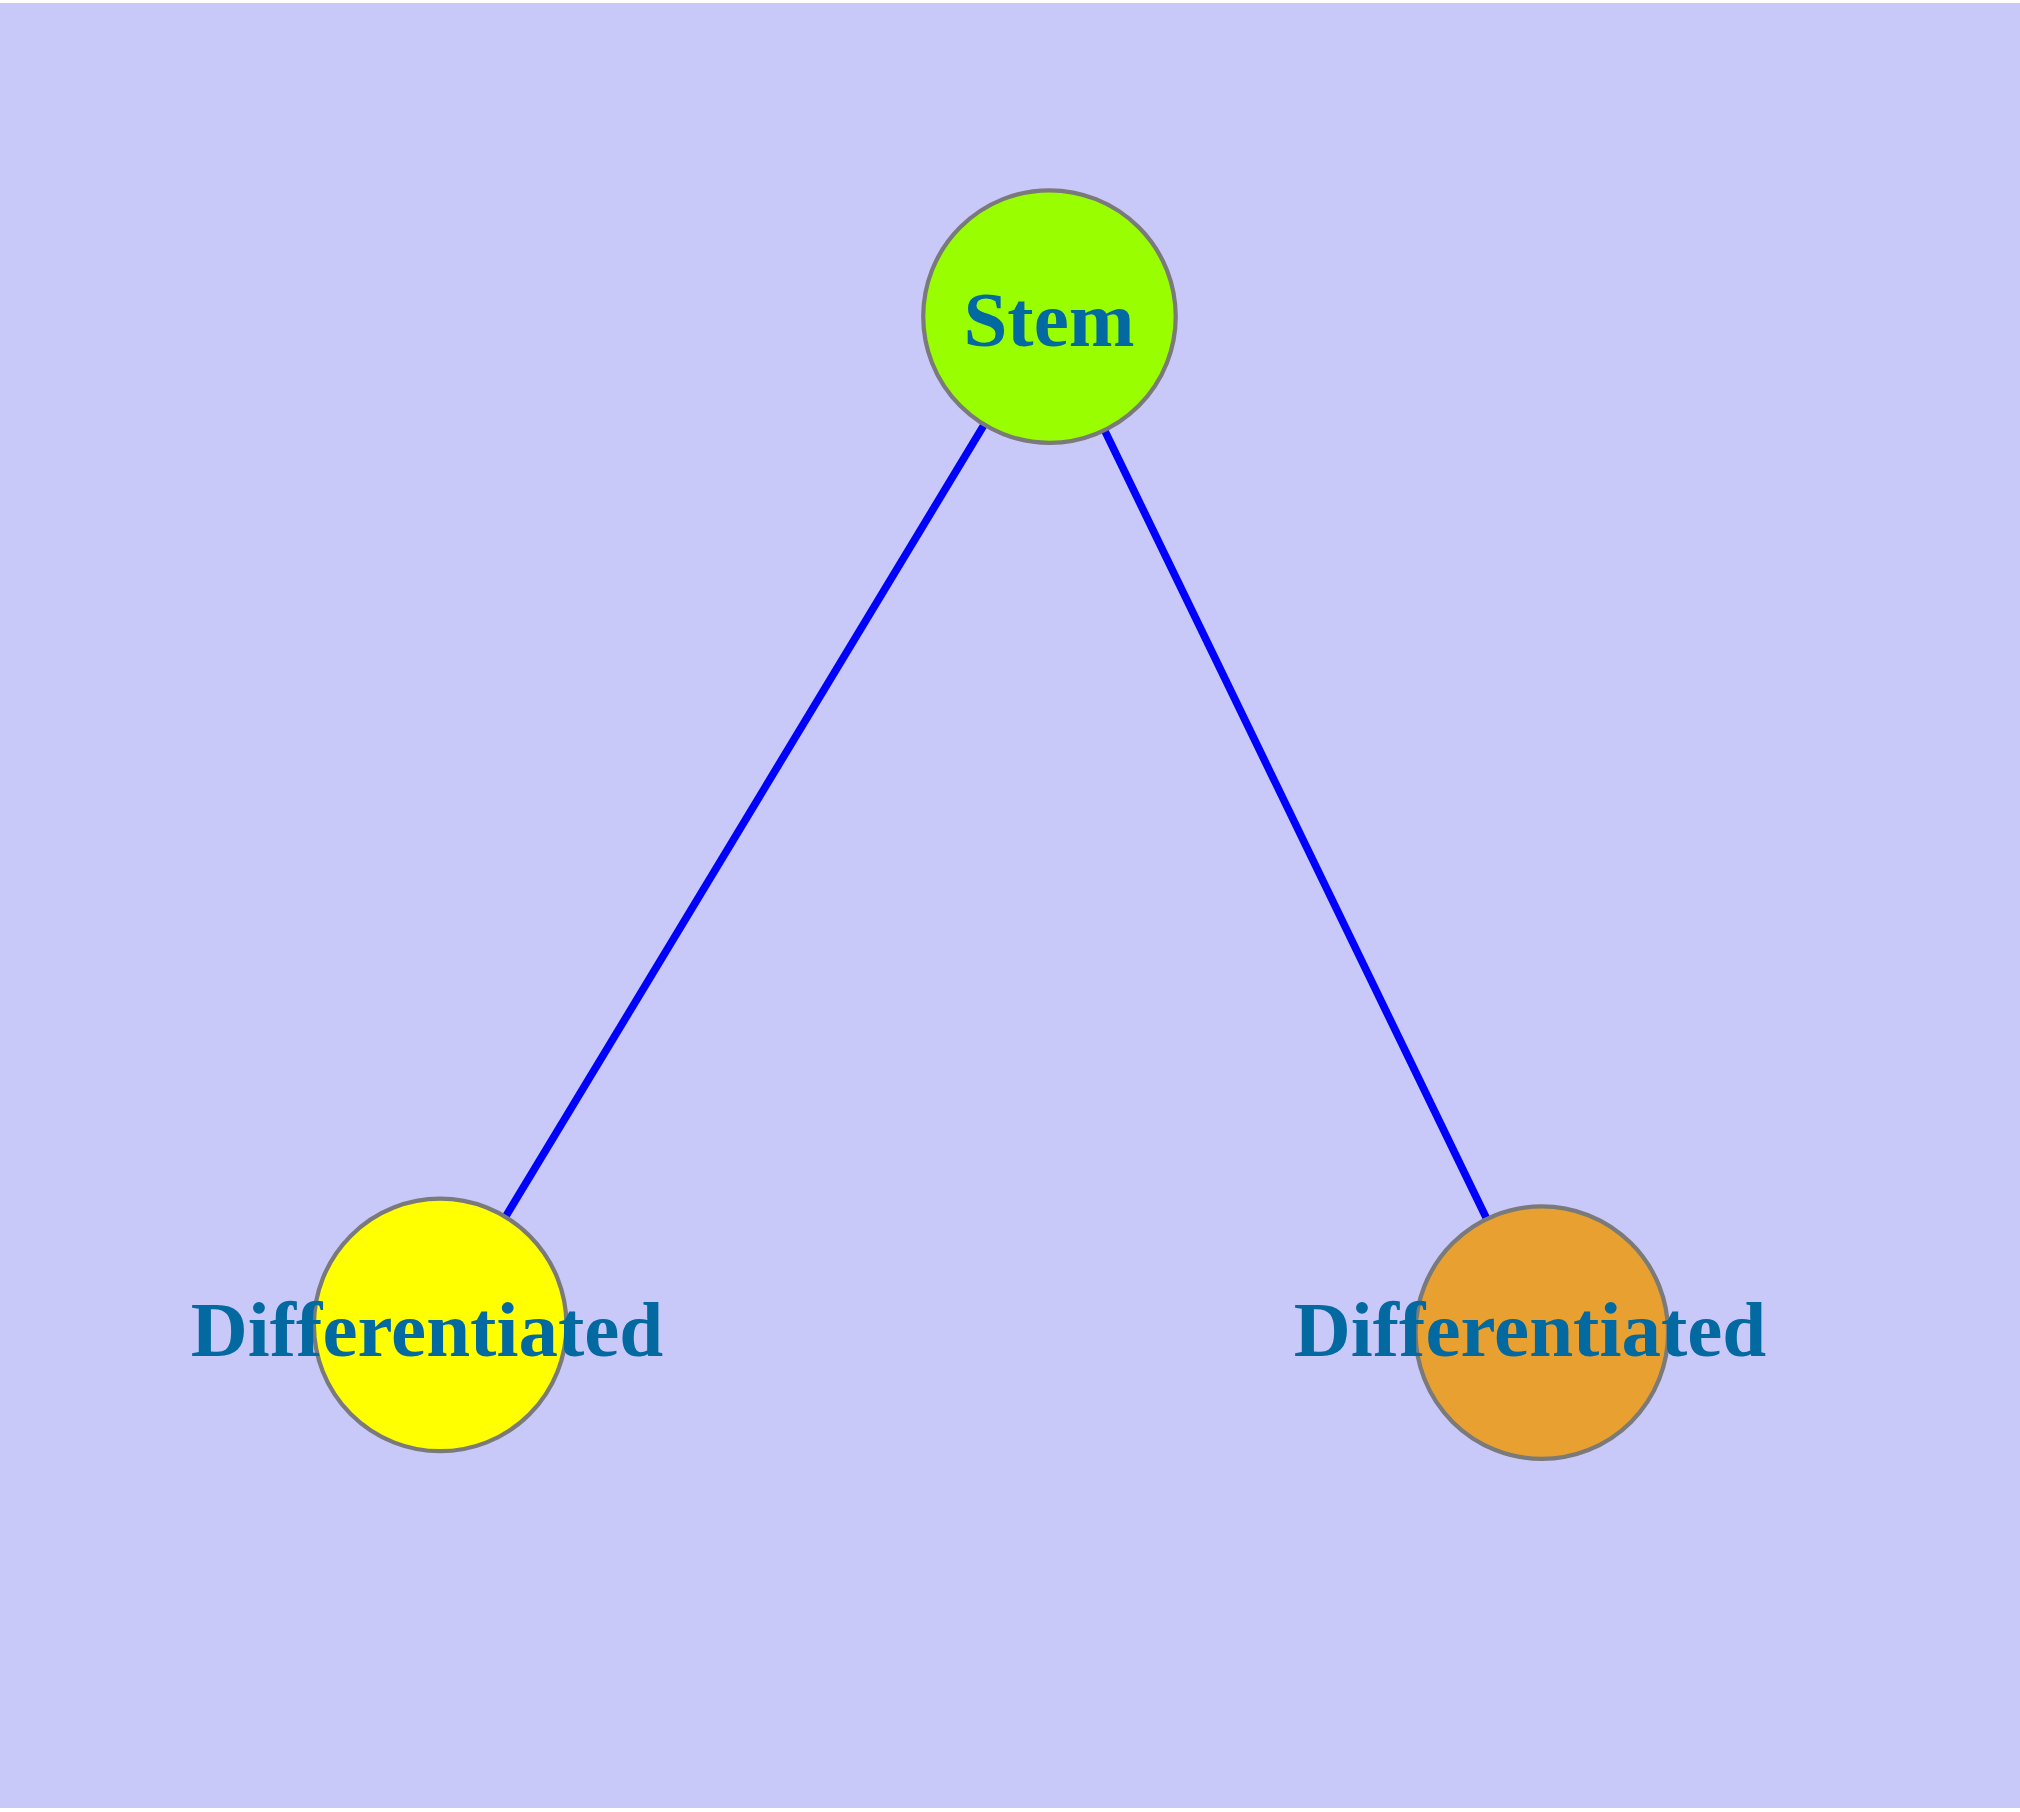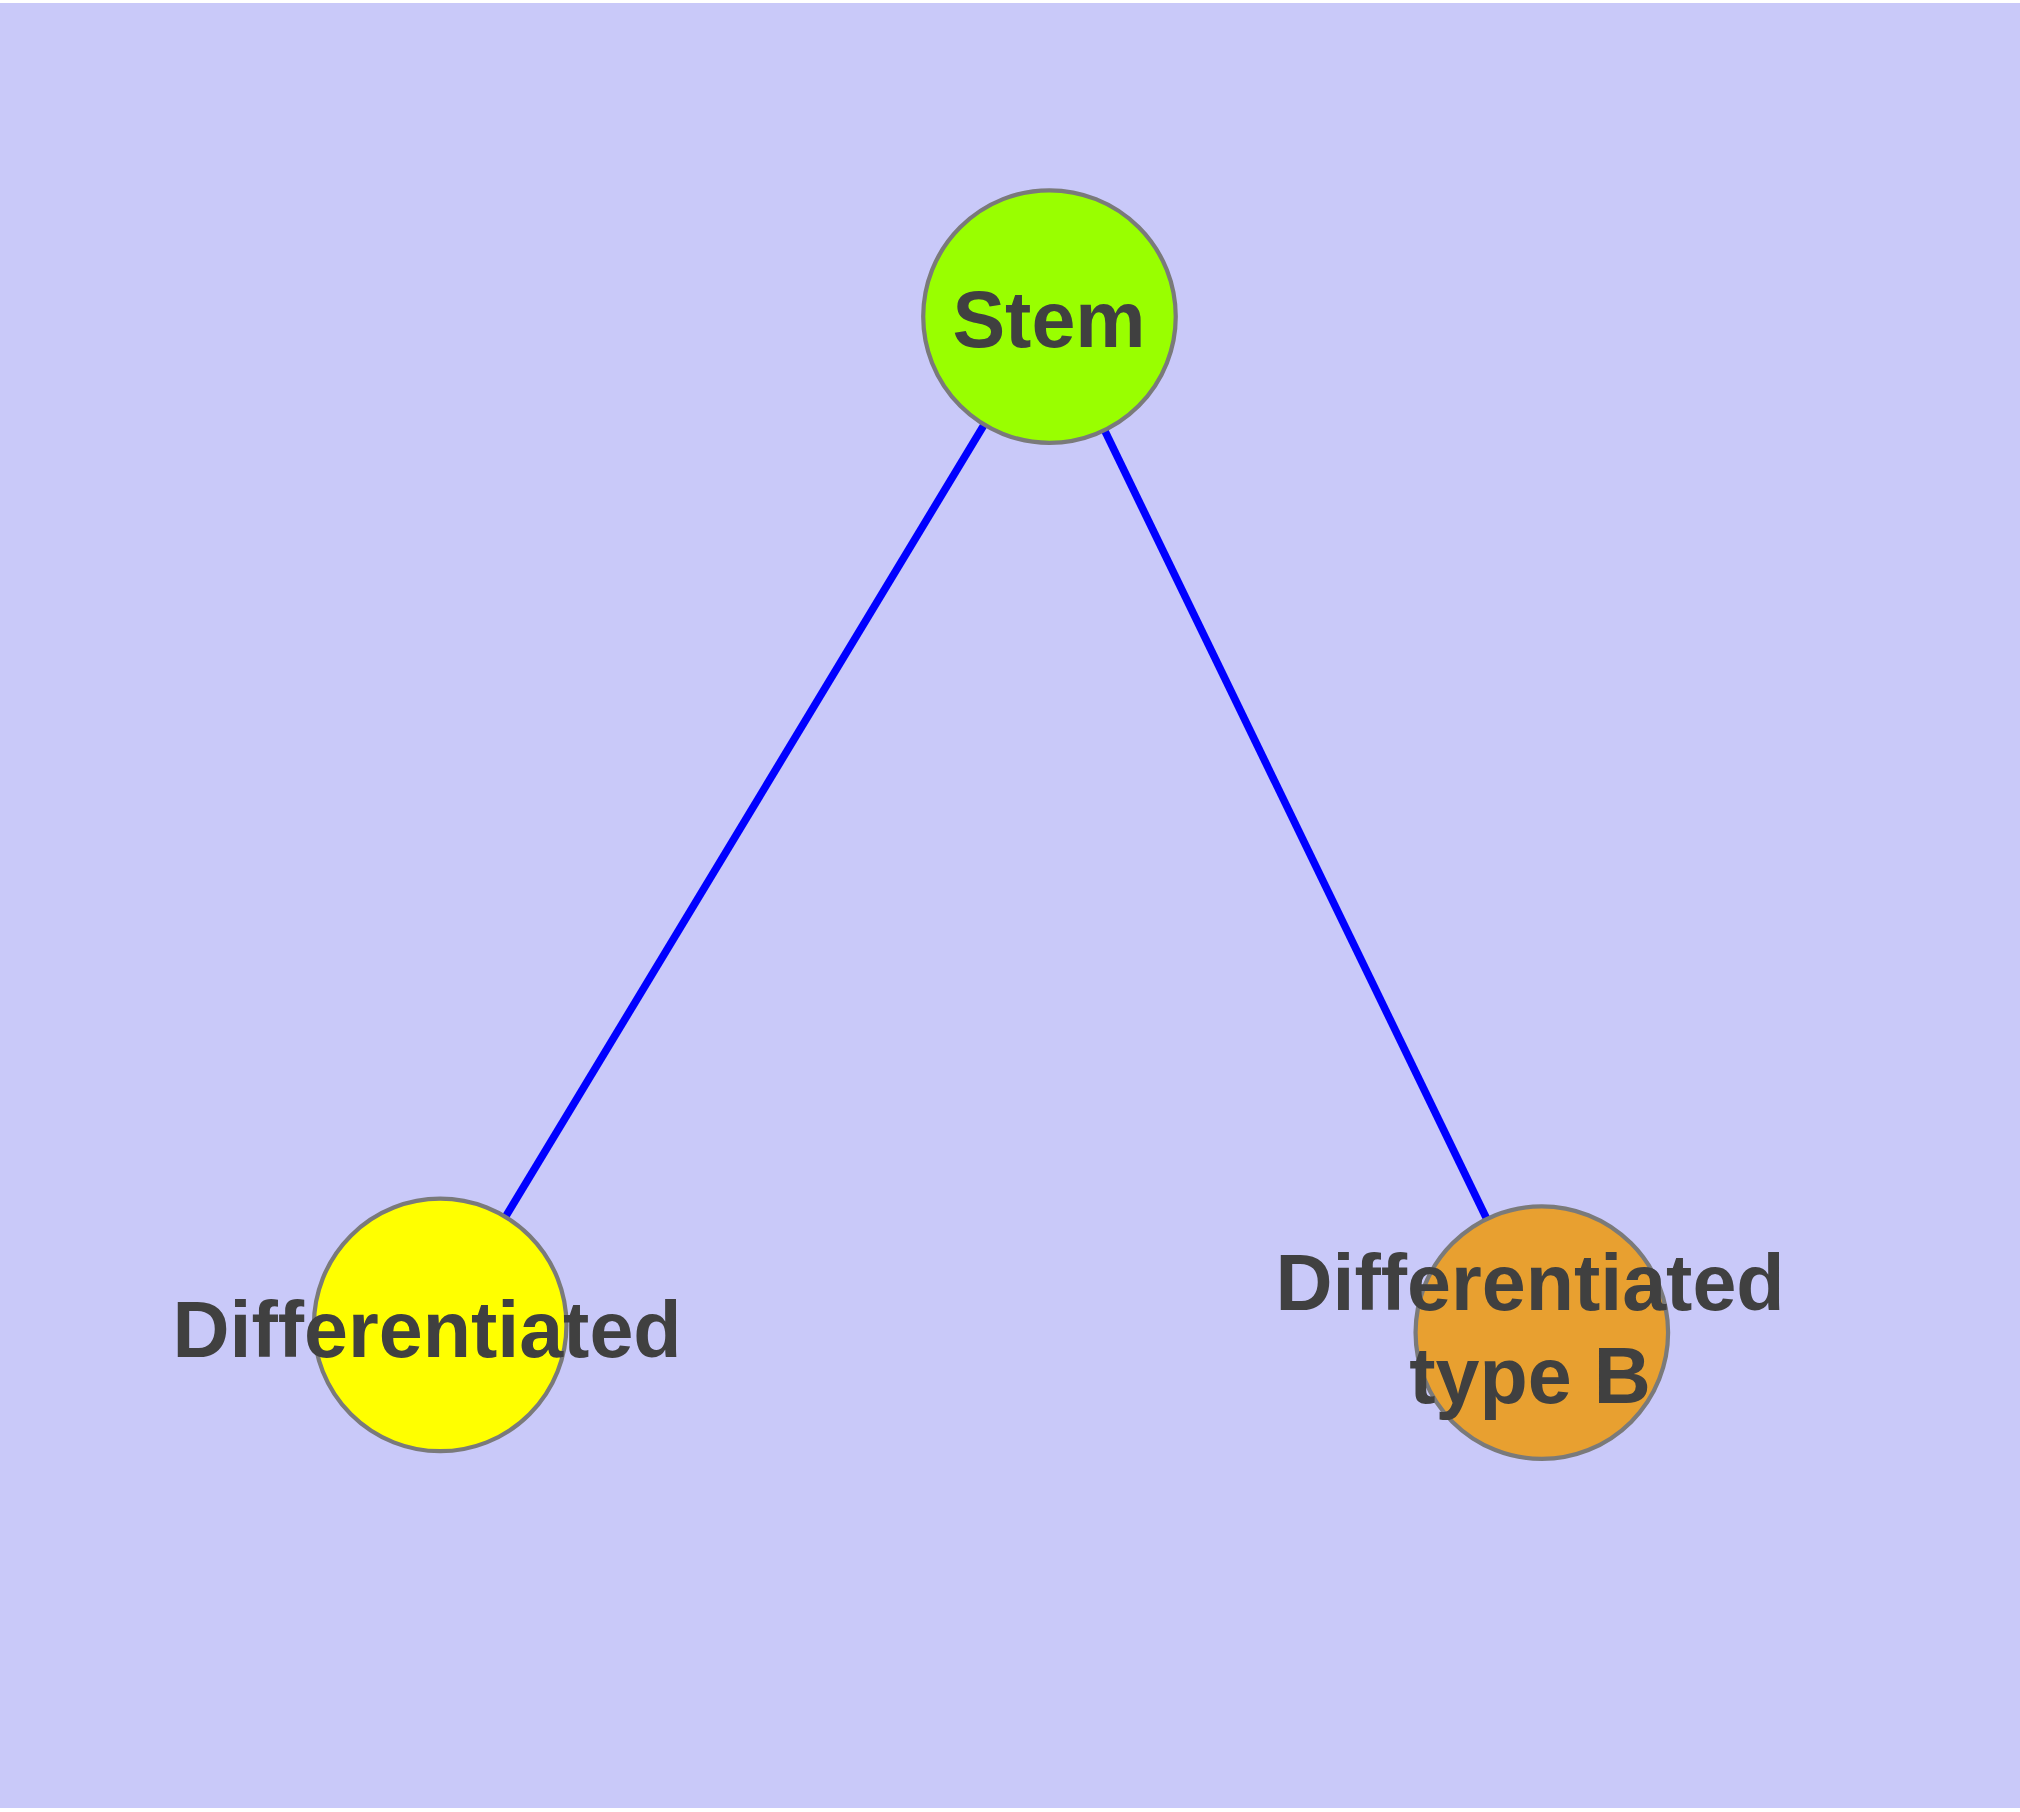--- a/index.html
+++ b/index.html
@@ -34,26 +34,27 @@
   svg.graph-svg {
     position: absolute;
     left: 0;
     top: 0;
     display: block;
   }
   .node-label {
     position: absolute;
     transform: translate(-50%, -50%);
     text-align: center;
-    color: #404040;
+    color: #0369a1;
     font-weight: 700;
     font-size: 79px;
     line-height: 93px;
     white-space: nowrap;
     letter-spacing: 0px;
+    font-family: Liberation Serif, serif;
   }
   .label-line { display: block; }
 </style>
 </head>
 <body>
 
 <div class="stage">
 
   <div class="plot-area" style="background: rgb(201, 201, 249);">
 
@@ -70,21 +71,20 @@
     <div class="node-label" style="left:1049px; top:316px;">
       <span class="label-line">Stem</span>
     </div>
 
     <div class="node-label" style="left:427px; top:1326px;">
       <span class="label-line">Differentiated</span>
     </div>
 
     <div class="node-label" style="left:1530px; top:1326px;">
       <span class="label-line">Differentiated</span>
-      <span class="label-line">type B</span>
     </div>
 
   </div>
 
   <div class="edge-strip top"></div>
   <div class="edge-strip bottom"></div>
 
 </div>
 
 

